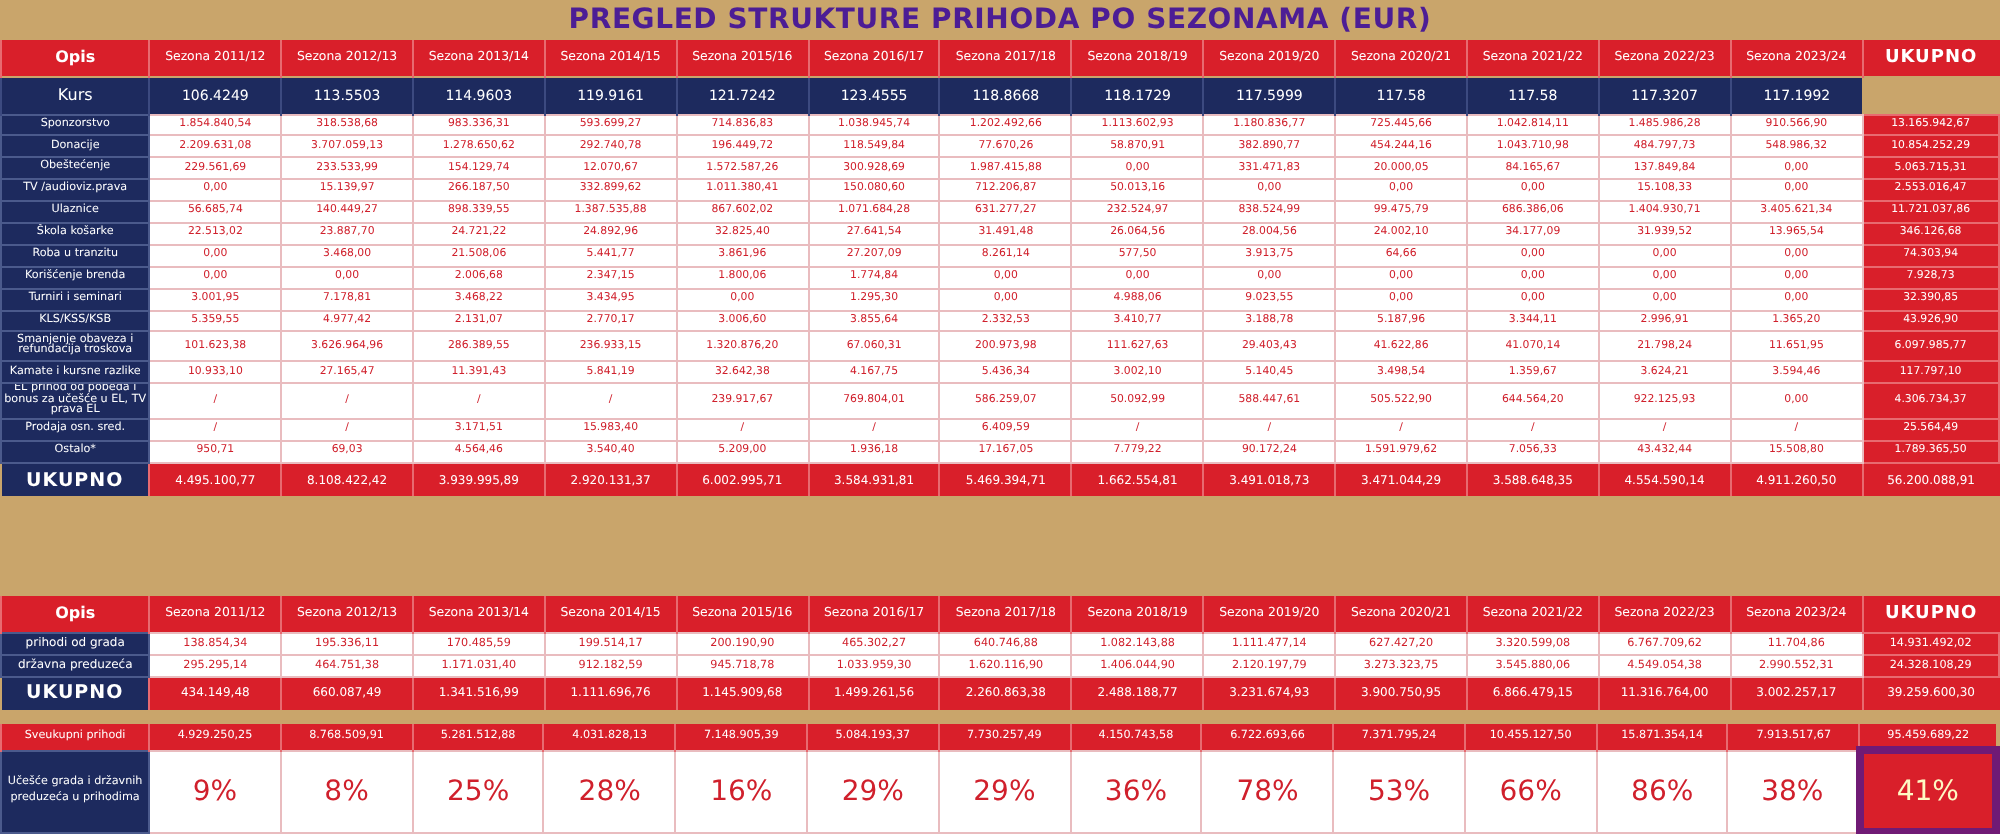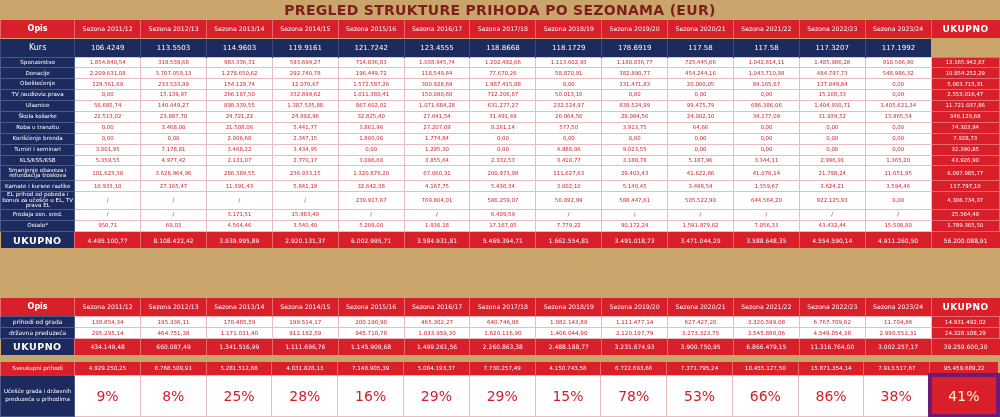--- a/index.html
+++ b/index.html
@@ -1,20 +1,20 @@
 <!DOCTYPE html>
 <html><head>
 <meta charset="utf-8">
 <style>
   * { box-sizing: border-box; margin: 0; padding: 0; }
   html, body { width: 1000px; height: 417px; overflow: hidden; background: #c9a56b; }
   body { font-family: "DejaVu Sans", sans-serif; position: relative; }
   .title {
     position: absolute; left: 0; top: 0; width: 1000px; height: 20px;
-    text-align: center; color: #7f1d1d; font-weight: bold; font-size: 14px; line-height: 20px;
+    text-align: center; color: #4c1d95; font-weight: bold; font-size: 14px; line-height: 20px;
     letter-spacing: 0.3px;
   }
   table { border-collapse: collapse; table-layout: fixed; position: absolute; left: 0; width: 1000px; }
   td, th { text-align: center; vertical-align: middle; overflow: hidden; white-space: nowrap; }
   col.c-label { width: 74px; }
   col.c-season { width: 65.7px; }
   col.c-total { width: 68px; }
   .hdr th { background: #d91f2a; color: #fff; font-weight: normal; font-size: 6.2px; border-left: 1px solid #e86a70; height: 18px; }
   .hdr th.lbl { font-size: 8px; font-weight: bold; }
   .hdr th.tot { font-size: 9px; font-weight: bold; letter-spacing: 0.5px; }
@@ -80,21 +80,21 @@
     <tr class="kurs">
       <td class="lbl">Kurs</td>
       <td>106.4249</td>
       <td>113.5503</td>
       <td>114.9603</td>
       <td>119.9161</td>
       <td>121.7242</td>
       <td>123.4555</td>
       <td>118.8668</td>
       <td>118.1729</td>
-      <td>178.6919</td>
+      <td>117.5999</td>
       <td>117.58</td>
       <td>117.58</td>
       <td>117.3207</td>
       <td>117.1992</td>
     </tr>
   <tr class="row">
         <td class="lbl">Sponzorstvo</td>
         <td>1.854.840,54</td>
         <td>318.538,68</td>
         <td>983.336,31</td>
@@ -498,21 +498,21 @@
       </tr>
       <tr class="pct">
         <td class="lbl">Učešće grada i državnih preduzeća u prihodima</td>
         <td>9%</td>
         <td>8%</td>
         <td>25%</td>
         <td>28%</td>
         <td>16%</td>
         <td>29%</td>
         <td>29%</td>
-        <td>15%</td>
+        <td>36%</td>
         <td>78%</td>
         <td>53%</td>
         <td>66%</td>
         <td>86%</td>
         <td>38%</td>
         <td class="tot">41%</td>
       </tr>
     </tbody>
 </table>
 

